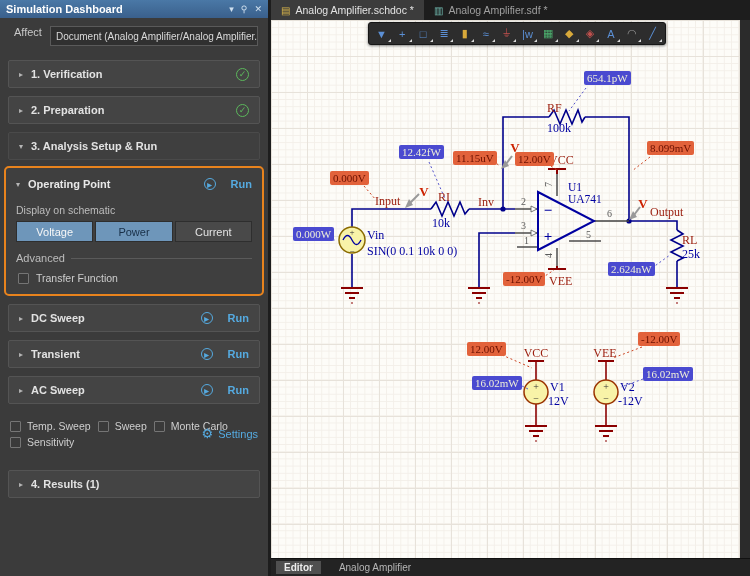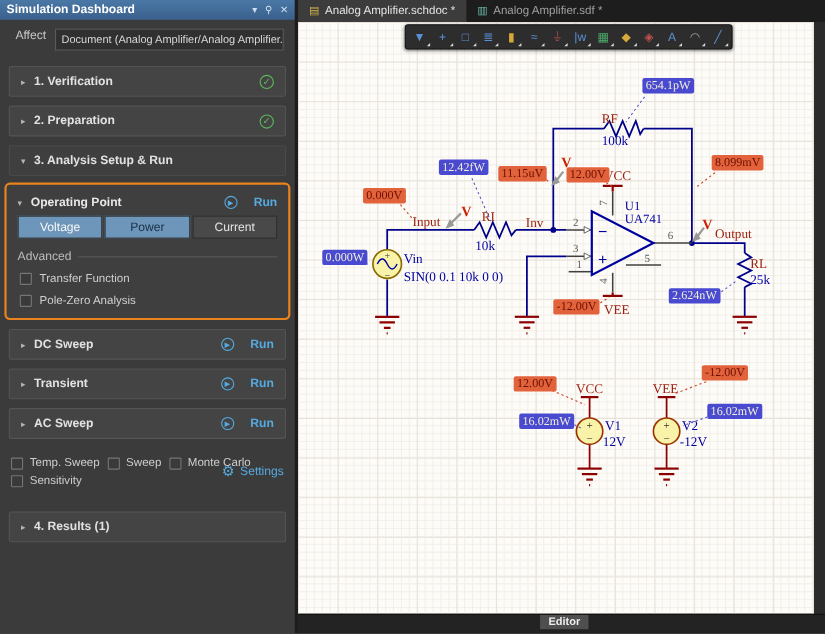--- a/index.html
+++ b/index.html
@@ -76,21 +76,21 @@
        border-left:3px solid transparent;border-bottom:3px solid #d8d8d8;}
 
   
   .badge{position:absolute;font-family:"Liberation Serif",serif;font-size:11px;line-height:14px;
          padding:0 3px;border-radius:2px;white-space:nowrap;cursor:pointer;}
   .badge.v{background:var(--badge_v_bg);color:var(--badge_v_text);}
   .badge.w{background:var(--badge_w_bg);color:var(--badge_w_text);}
 
   
   .bottombar{position:absolute;left:271px;top:558px;width:479px;height:18px;background:#232323;
-             border-top:1px solid #111;display:flex;align-items:center;padding-left:5px;gap:10px;flex-direction:column;}
+             border-top:1px solid #111;display:flex;align-items:center;padding-left:5px;gap:10px;}
   .btab{font-size:10px;color:#b5b5b5;padding:1px 8px;cursor:pointer;}
   .btab.active{background:#4f4f4f;color:#eee;font-weight:bold;}
 </style>
 </head>
 <body>
 
 <div class="app">
 
   <aside class="panel">
     <div class="panel-title">
@@ -131,36 +131,33 @@
       <div class="op-head">
         <span class="arrow">▾</span>
         <span class="sec-label">Operating Point</span>
         <span class="run-group">
           <span class="run-circ">
               <span>▶</span>
             </span>
           <span>Run</span>
         </span>
       </div>
+      <div class="op-sub">Display on schematic</div>
       <div class="segments">
         <div class="seg active">Voltage</div>
         <div class="seg active dark-text">Power</div>
         <div class="seg">Current</div>
       </div>
       <div class="adv-row">
         <span>Advanced</span>
         <span class="rule"></span>
       </div>
       <div class="cb-row">
         <span class="cb"></span>
         <span>Transfer Function</span>
-      </div>
-      <div class="cb-row">
-        <span class="cb"></span>
-        <span>Pole-Zero Analysis</span>
       </div>
     </div>
 
     <div class="card">
       <span class="arrow">▸</span>
       <span class="sec-label">DC Sweep</span>
       <span class="run-group">
         <span class="run-circ">
             <span>▶</span>
           </span>

